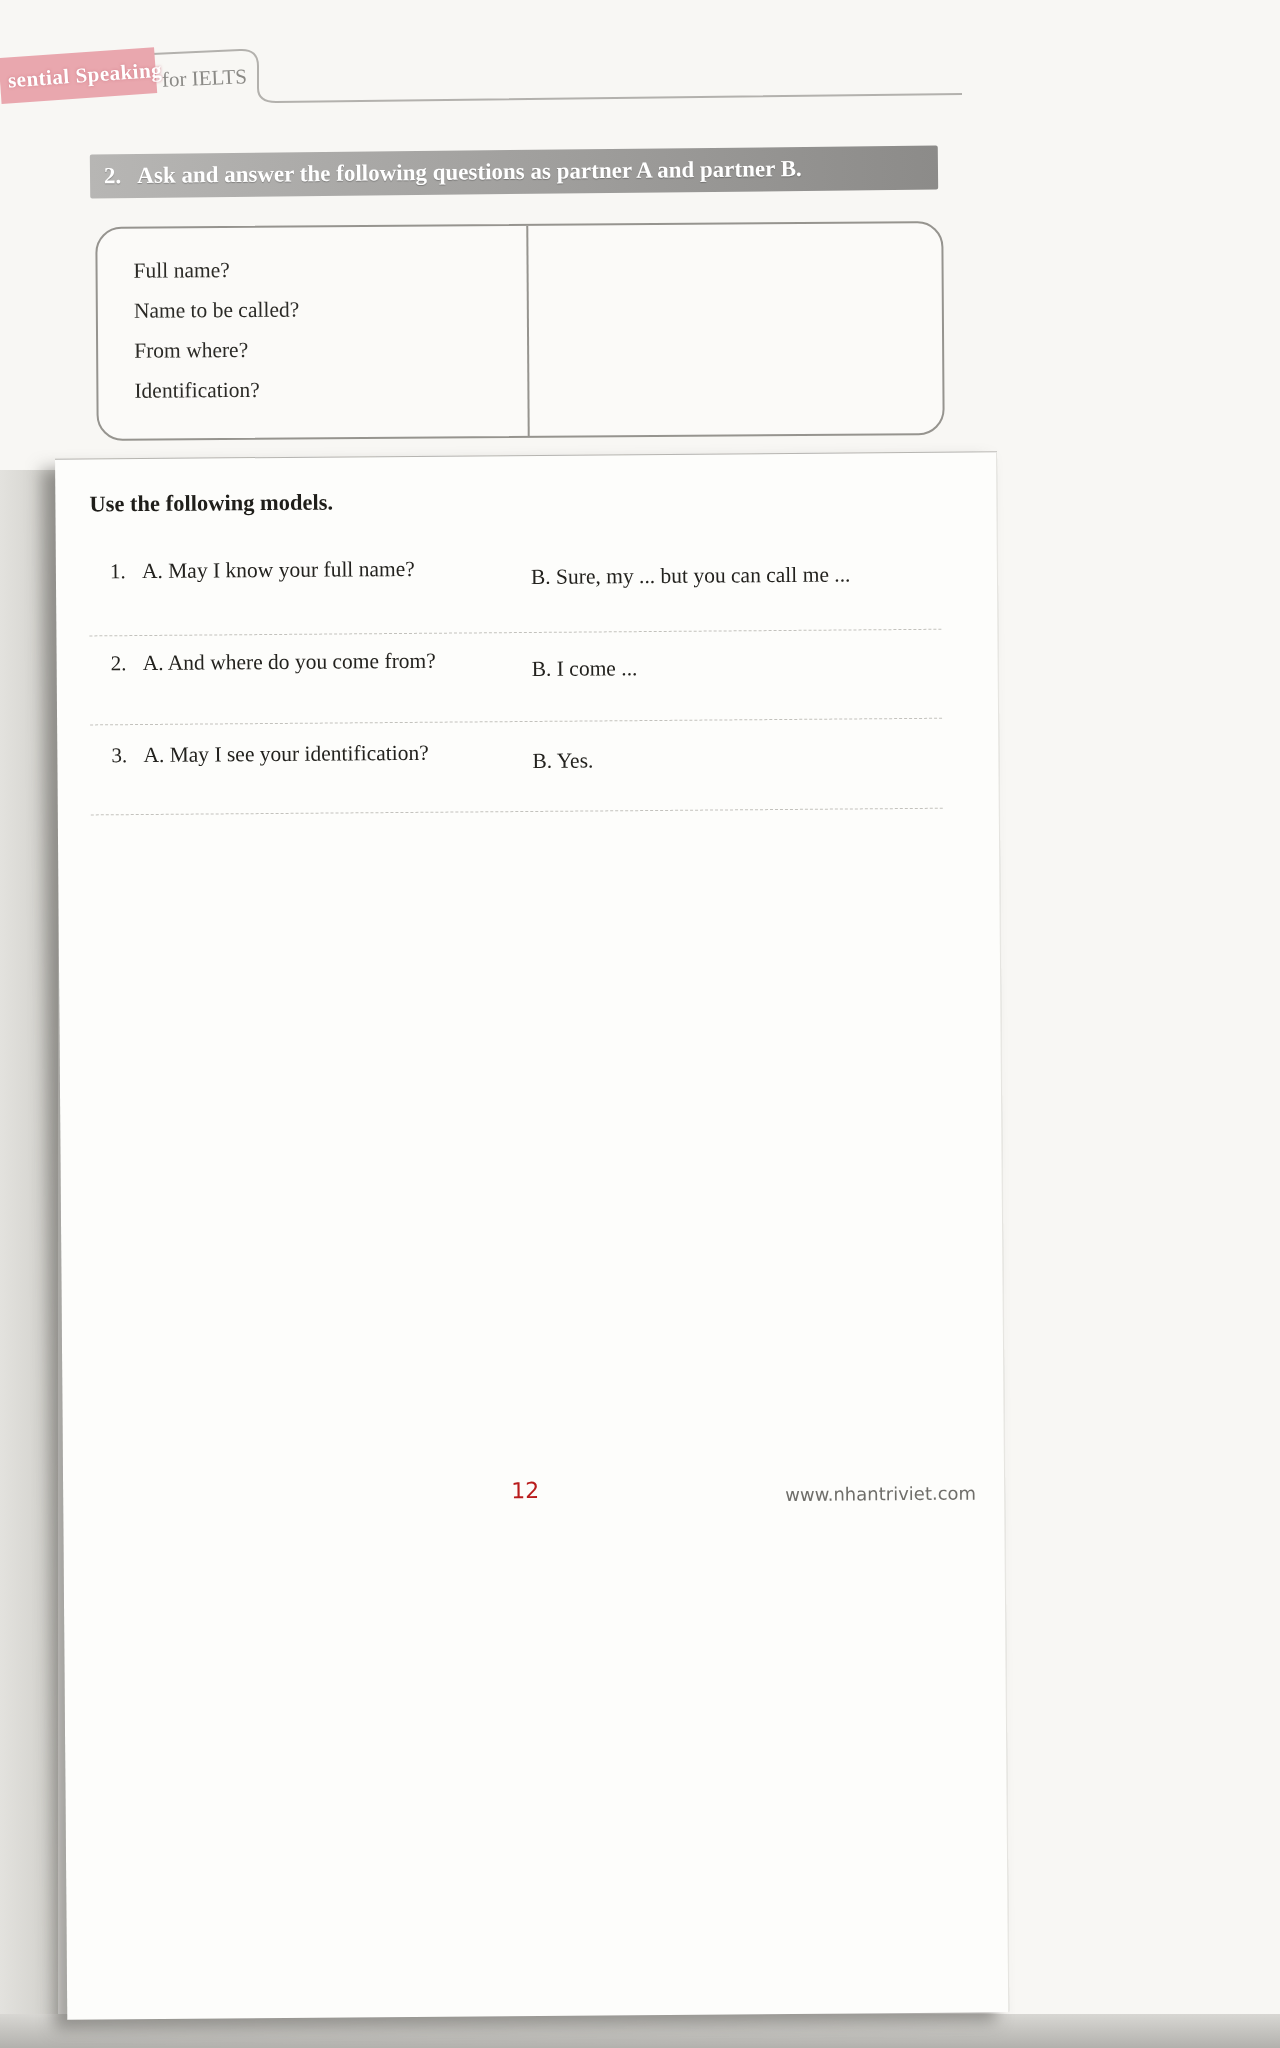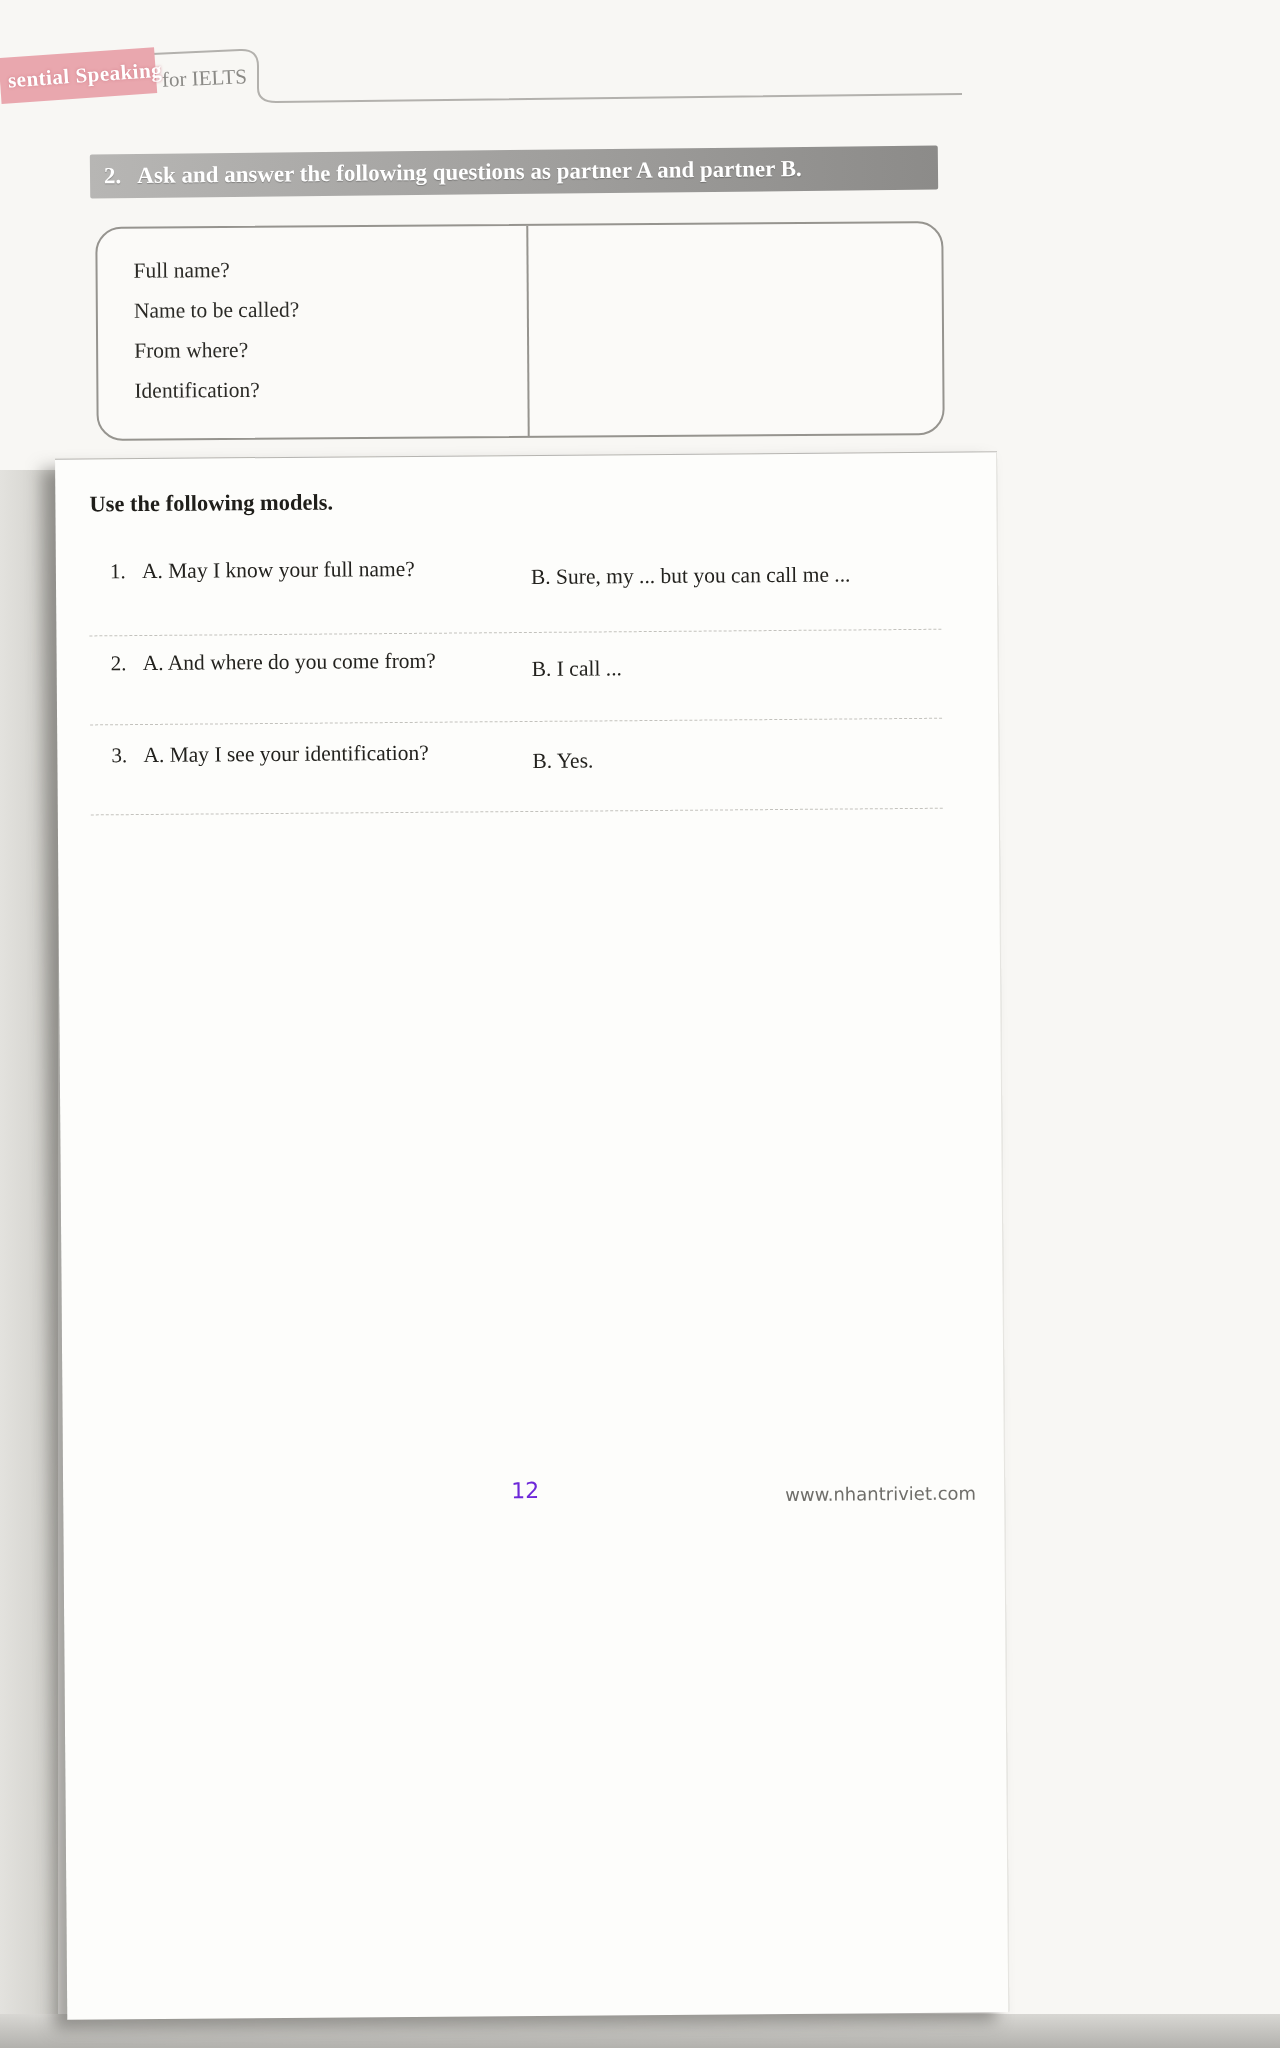--- a/index.html
+++ b/index.html
@@ -91,21 +91,21 @@
   .model-row { position: absolute; left: 0; width: 100%; height: 60px; }
   .row-num { position: absolute; left: 54px; top: 0; font-size: 21px; }
   .row-q   { position: absolute; left: 86px; top: 0; font-size: 21.5px; white-space: nowrap; }
   .row-a   { position: absolute; left: 475px; top: 9px; font-size: 21.5px; white-space: nowrap; }
   .sep {
     position: absolute; left: 33px; width: 852px; height: 0;
     border-top: 1px dashed #c3c2bd;
   }
   .page-num {
     position: absolute; left: 448px; top: 1022px;
-    font-family: "DejaVu Sans", sans-serif; font-size: 22px; color: #6d28d9;
+    font-family: "DejaVu Sans", sans-serif; font-size: 22px; color: #b91c1c;
   }
   .website {
     position: absolute; left: 722px; top: 1030px;
     font-family: "DejaVu Sans", sans-serif; font-size: 18px; color: #6f6e6a;
   }
 </style>
 </head>
 <body>
 
 <div class="page-bg"></div>
@@ -141,21 +141,21 @@
   <div class="model-row" style="top:100px">
     <span class="row-num">1.</span>
     <span class="row-q">A. May I know your full name?</span>
     <span class="row-a">B.  Sure, my ... but you can call me ...</span>
   </div>
   <div class="sep" style="top:176px"></div>
 
   <div class="model-row" style="top:192px">
     <span class="row-num">2.</span>
     <span class="row-q">A. And where do you come from?</span>
-    <span class="row-a">B.  I call ...</span>
+    <span class="row-a">B.  I come ...</span>
   </div>
   <div class="sep" style="top:265px"></div>
 
   <div class="model-row" style="top:284px">
     <span class="row-num">3.</span>
     <span class="row-q">A. May I see your identification?</span>
     <span class="row-a">B.  Yes.</span>
   </div>
   <div class="sep" style="top:355px"></div>
 

